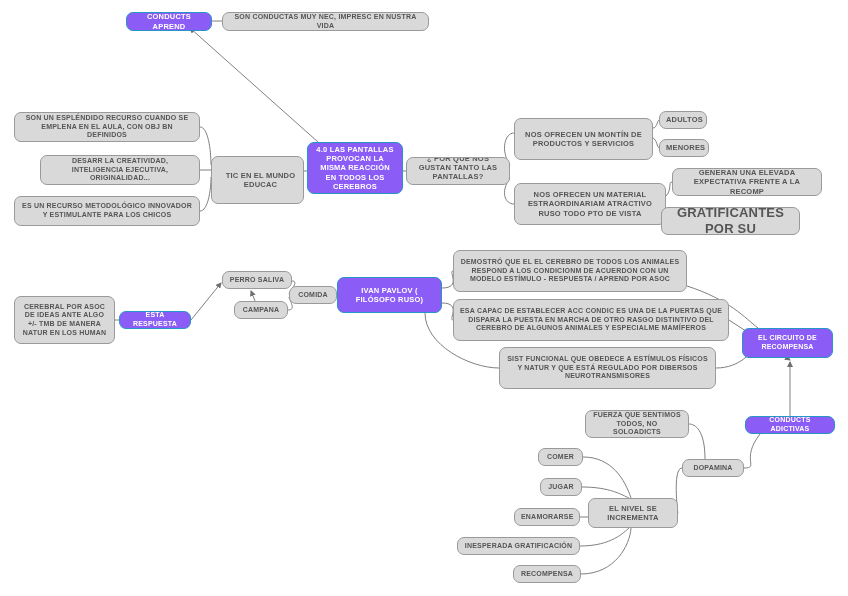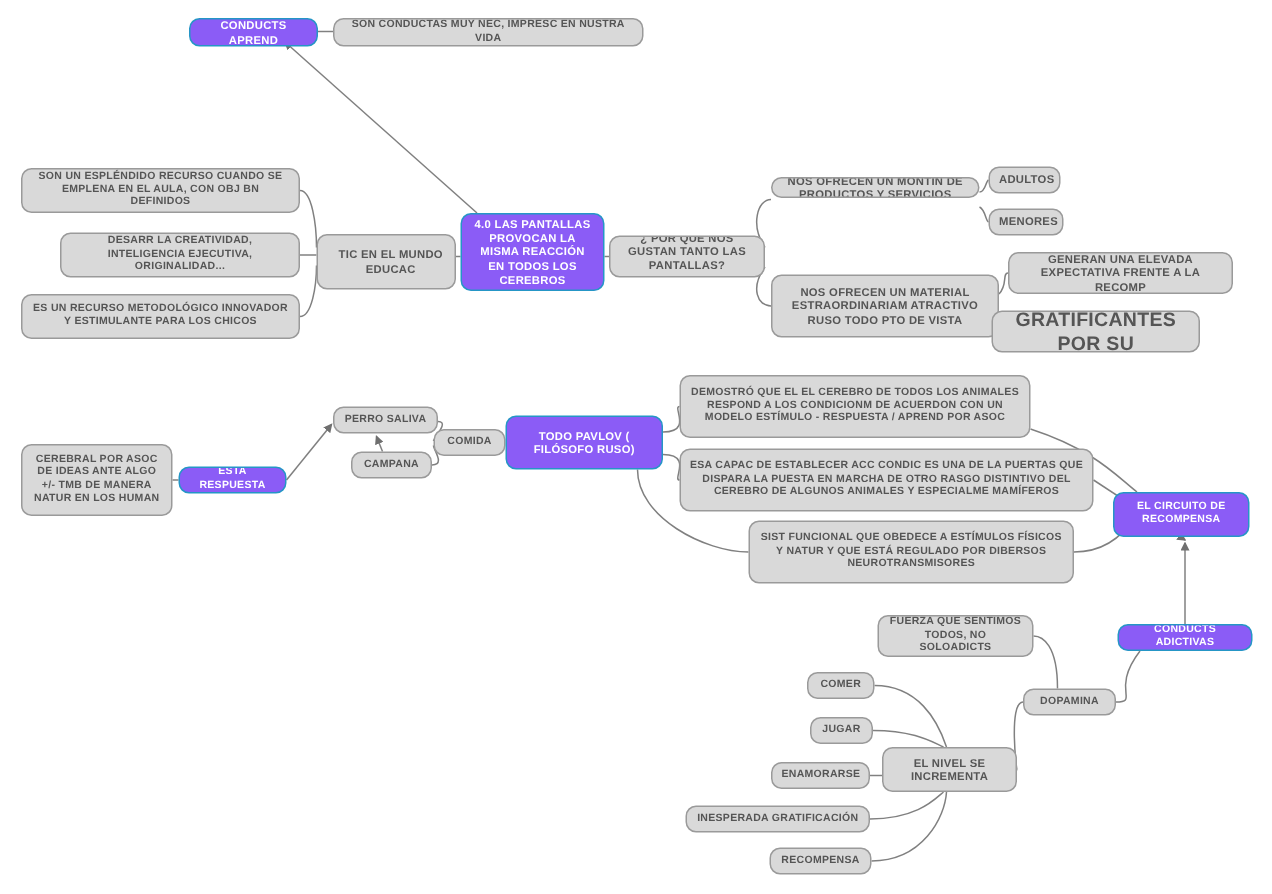--- a/index.html
+++ b/index.html
@@ -107,30 +107,30 @@
       </div>
       <div class="node gray" style="left: 14px; top: 112px; width: 186px; height: 30px; font-size: 7px;">
         <span class="lbl">SON UN ESPLÉNDIDO RECURSO CUANDO SE EMPLENA EN EL AULA, CON OBJ BN DEFINIDOS</span>
       </div>
       <div class="node gray" style="left: 40px; top: 155px; width: 160px; height: 30px; font-size: 7px;">
         <span class="lbl">DESARR LA CREATIVIDAD, INTELIGENCIA EJECUTIVA, ORIGINALIDAD...</span>
       </div>
       <div class="node gray" style="left: 14px; top: 196px; width: 186px; height: 30px; font-size: 7px;">
         <span class="lbl">ES UN RECURSO METODOLÓGICO INNOVADOR Y ESTIMULANTE PARA LOS CHICOS</span>
       </div>
-      <div class="node gray" style="left: 211px; top: 156px; width: 93px; height: 37px; font-size: 7.5px; padding-left: 12px;">
+      <div class="node gray" style="left: 211px; top: 156px; width: 93px; height: 48px; font-size: 7.5px; padding-left: 12px;">
         <span class="lbl">TIC EN EL MUNDO EDUCAC</span>
       </div>
       <div class="node blue" style="left: 307px; top: 142px; width: 96px; height: 52px; font-size: 7.5px;">
         <span class="lbl">4.0 LAS PANTALLAS PROVOCAN LA MISMA REACCIÓN EN TODOS LOS CEREBROS</span>
       </div>
       <div class="node gray" style="left: 406px; top: 157px; width: 104px; height: 28px; font-size: 7.5px; align-items: flex-end;">
         <span class="lbl">¿ POR QUÉ NOS GUSTAN TANTO LAS PANTALLAS?</span>
       </div>
-      <div class="node gray" style="left: 514px; top: 118px; width: 139px; height: 14px; font-size: 7.5px;">
+      <div class="node gray" style="left: 514px; top: 118px; width: 139px; height: 42px; font-size: 7.5px;">
         <span class="lbl">NOS OFRECEN UN MONTÍN DE PRODUCTOS Y SERVICIOS</span>
       </div>
       <div class="node gray" style="left: 659px; top: 111px; width: 48px; height: 18px; font-size: 7.5px;">
         <span class="lbl">ADULTOS</span>
       </div>
       <div class="node gray" style="left: 659px; top: 139px; width: 50px; height: 18px; font-size: 7.5px;">
         <span class="lbl">MENORES</span>
       </div>
       <div class="node gray" style="left: 514px; top: 183px; width: 152px; height: 42px; font-size: 7.5px;">
         <span class="lbl">NOS OFRECEN UN MATERIAL ESTRAORDINARIAM ATRACTIVO RUSO TODO PTO DE VISTA</span>
@@ -150,21 +150,21 @@
       <div class="node gray" style="left: 222px; top: 271px; width: 70px; height: 18px; font-size: 7px;">
         <span class="lbl">PERRO SALIVA</span>
       </div>
       <div class="node gray" style="left: 234px; top: 301px; width: 54px; height: 18px; font-size: 7px;">
         <span class="lbl">CAMPANA</span>
       </div>
       <div class="node gray" style="left: 289px; top: 286px; width: 48px; height: 18px; font-size: 7px;">
         <span class="lbl">COMIDA</span>
       </div>
       <div class="node blue" style="left: 337px; top: 277px; width: 105px; height: 36px; font-size: 7.5px;">
-        <span class="lbl">TODO PAVLOV ( FILÓSOFO RUSO)</span>
+        <span class="lbl">IVAN PAVLOV ( FILÓSOFO RUSO)</span>
       </div>
       <div class="node gray" style="left: 453px; top: 250px; width: 234px; height: 42px; font-size: 7px;">
         <span class="lbl">DEMOSTRÓ QUE EL EL CEREBRO DE TODOS LOS ANIMALES RESPOND A LOS CONDICIONM DE ACUERDON CON UN MODELO ESTÍMULO - RESPUESTA / APREND POR ASOC</span>
       </div>
       <div class="node gray" style="left: 453px; top: 299px; width: 276px; height: 42px; font-size: 7px;">
         <span class="lbl">ESA CAPAC DE ESTABLECER ACC CONDIC ES UNA DE LA PUERTAS QUE DISPARA LA PUESTA EN MARCHA DE OTRO RASGO DISTINTIVO DEL CEREBRO DE ALGUNOS ANIMALES Y ESPECIALME MAMÍFEROS</span>
       </div>
       <div class="node gray" style="left: 499px; top: 347px; width: 217px; height: 42px; font-size: 7px;">
         <span class="lbl">SIST FUNCIONAL QUE OBEDECE A ESTÍMULOS FÍSICOS Y NATUR Y QUE ESTÁ REGULADO POR DIBERSOS NEUROTRANSMISORES</span>
       </div>

